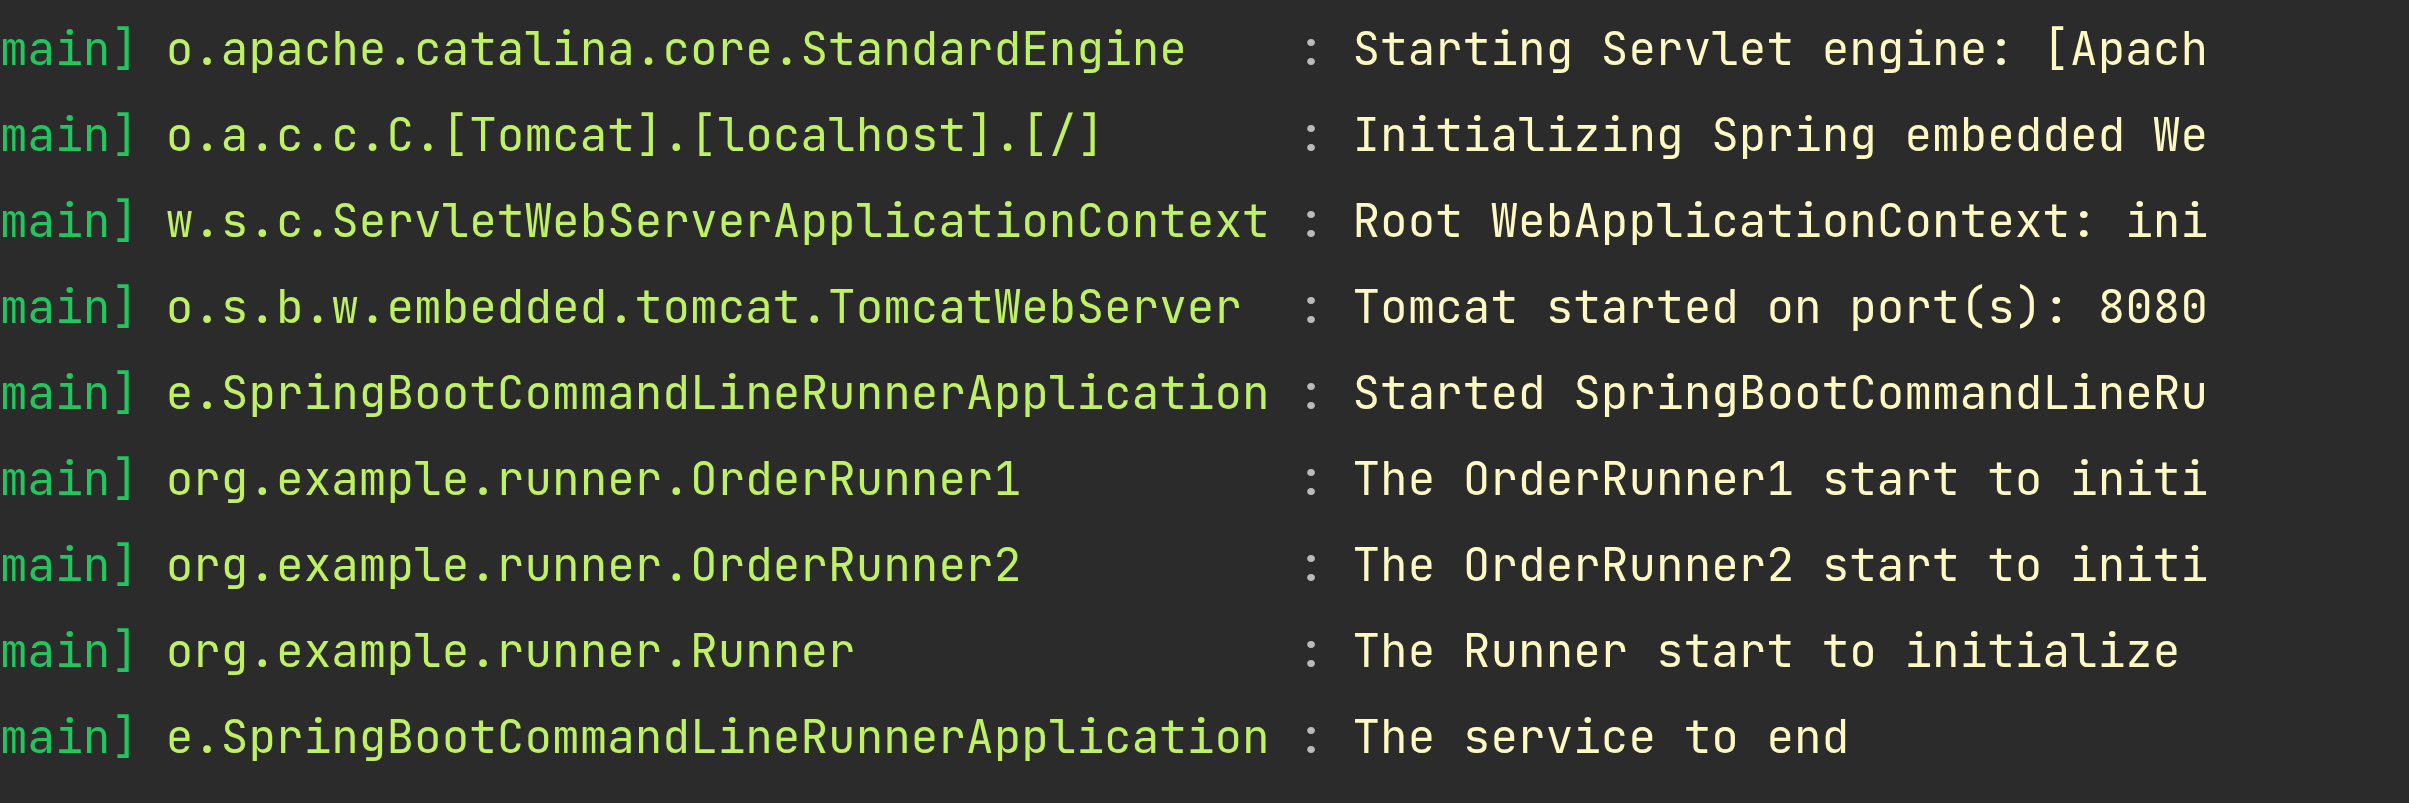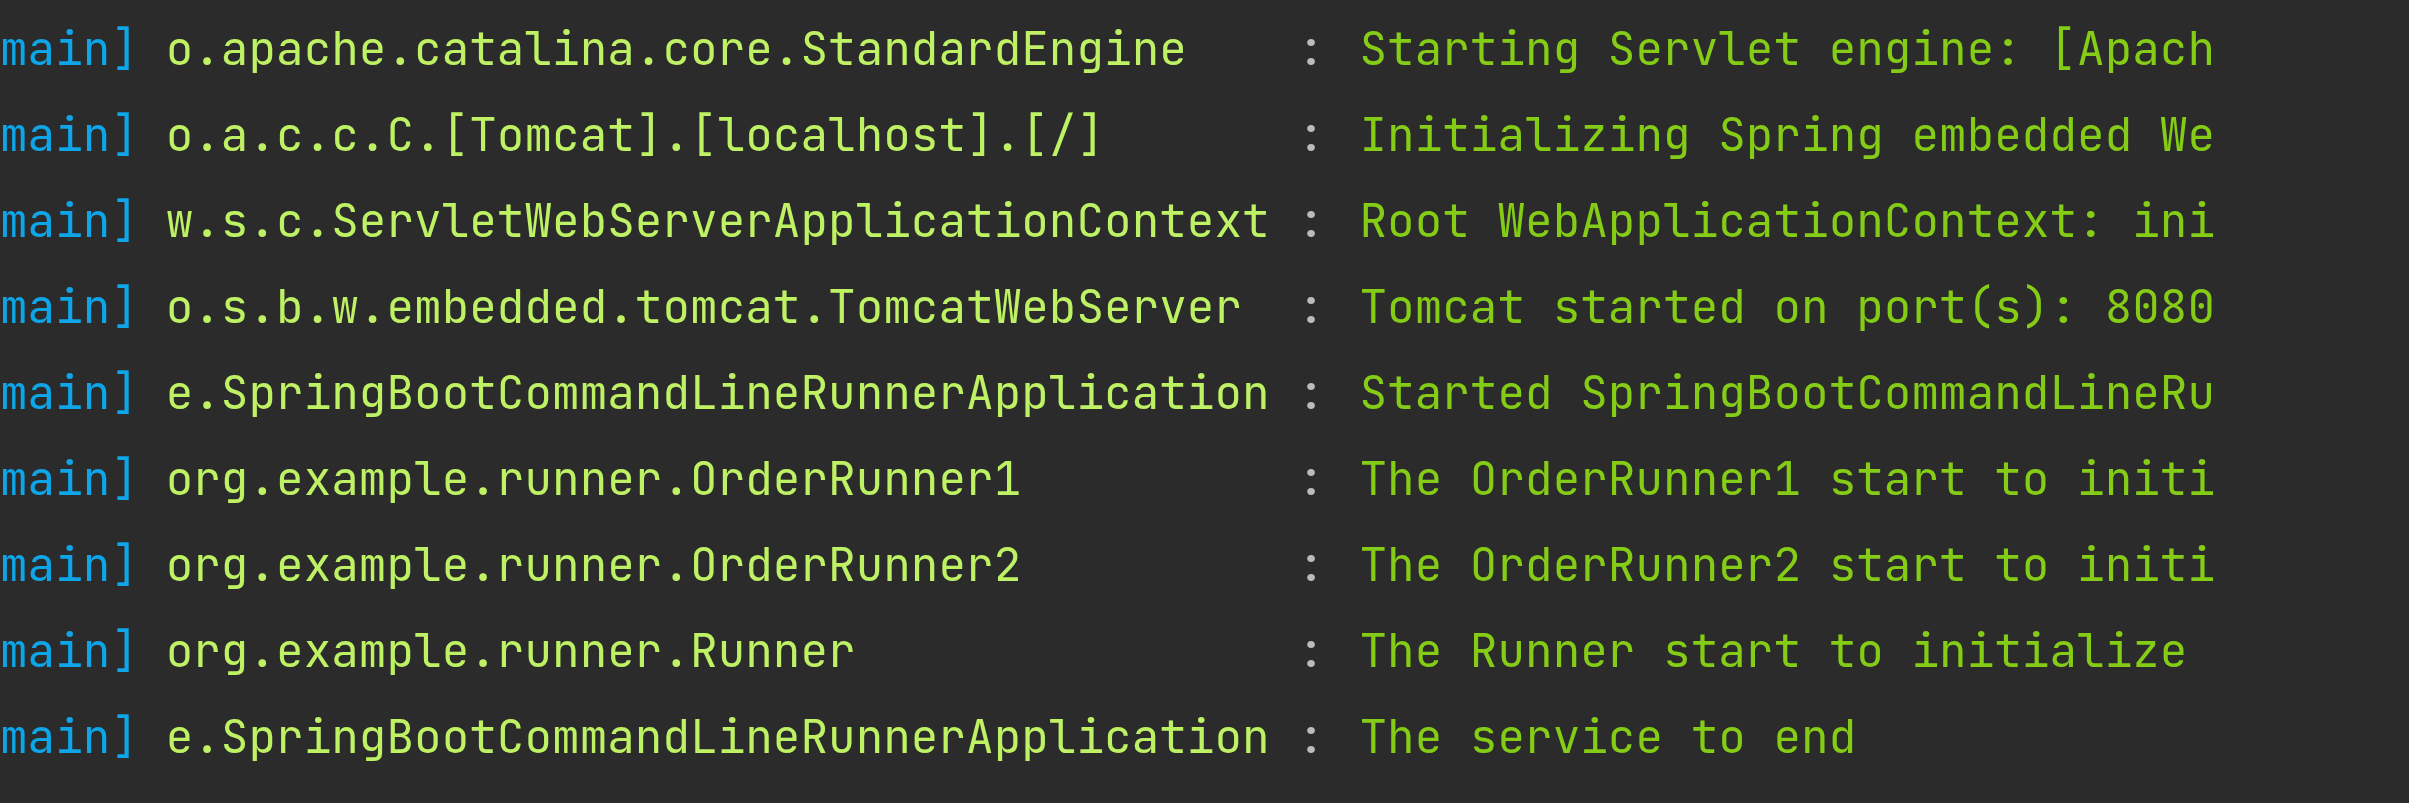--- a/index.html
+++ b/index.html
@@ -15,29 +15,28 @@
     font-size: 46px;
     line-height: 86px;
     color: #bbbbbb;
     white-space: pre;
     padding-top: 6px;
   }
   .line {
     display: block;
   }
   .thread {
-    color: #0ea5e9;
+    color: #22c55e;
   }
   .logger {
     color: #bef264;
   }
   .sep {
     color: #bbbbbb;
   }
   .msg {
-    color: #84cc16;
-    margin-left: 7px;
+    color: #fef9c3;
   }
 </style>
 </head>
 <body>
 
 <div class="console"><span class="line"><span class="thread">main]</span> <span class="logger">o.apache.catalina.core.StandardEngine   </span> <span class="sep">: </span><span class="msg">Starting Servlet engine: [Apach</span></span><span class="line"><span class="thread">main]</span> <span class="logger">o.a.c.c.C.[Tomcat].[localhost].[/]      </span> <span class="sep">: </span><span class="msg">Initializing Spring embedded We</span></span><span class="line"><span class="thread">main]</span> <span class="logger">w.s.c.ServletWebServerApplicationContext</span> <span class="sep">: </span><span class="msg">Root WebApplicationContext: ini</span></span><span class="line"><span class="thread">main]</span> <span class="logger">o.s.b.w.embedded.tomcat.TomcatWebServer </span> <span class="sep">: </span><span class="msg">Tomcat started on port(s): 8080</span></span><span class="line"><span class="thread">main]</span> <span class="logger">e.SpringBootCommandLineRunnerApplication</span> <span class="sep">: </span><span class="msg">Started SpringBootCommandLineRu</span></span><span class="line"><span class="thread">main]</span> <span class="logger">org.example.runner.OrderRunner1         </span> <span class="sep">: </span><span class="msg">The OrderRunner1 start to initi</span></span><span class="line"><span class="thread">main]</span> <span class="logger">org.example.runner.OrderRunner2         </span> <span class="sep">: </span><span class="msg">The OrderRunner2 start to initi</span></span><span class="line"><span class="thread">main]</span> <span class="logger">org.example.runner.Runner               </span> <span class="sep">: </span><span class="msg">The Runner start to initialize </span></span><span class="line"><span class="thread">main]</span> <span class="logger">e.SpringBootCommandLineRunnerApplication</span> <span class="sep">: </span><span class="msg">The service to end</span></span></div>
 
 </body></html>

